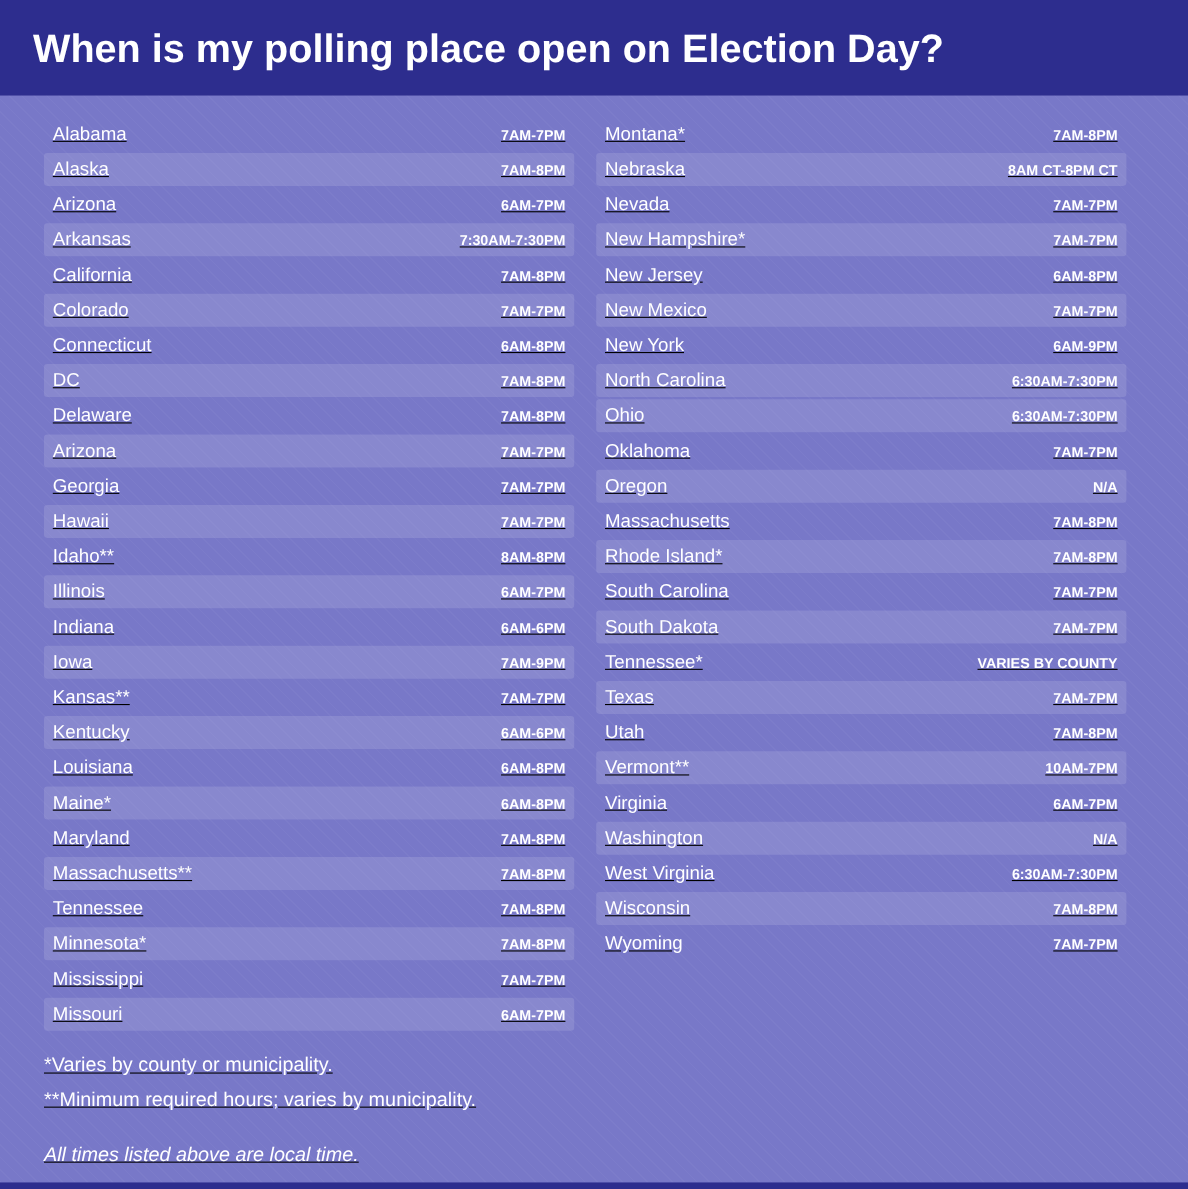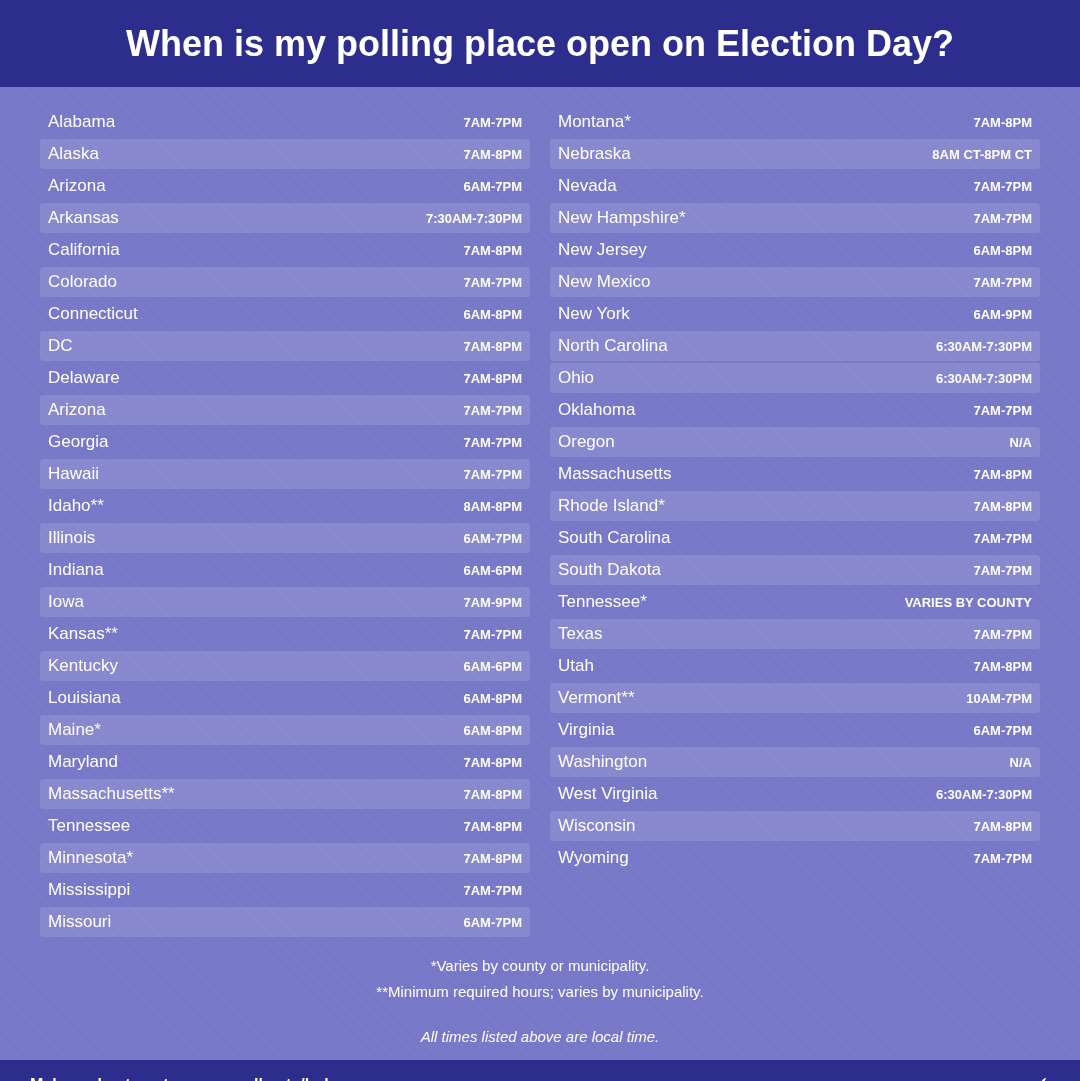--- a/index.html
+++ b/index.html
@@ -7,39 +7,40 @@
       width: 1080px;
       min-height: 1081px;
       font-family: Arial, sans-serif;
       background: #6b6bbd;
       display: flex;
       flex-direction: column;
     }
     .header {
       background: #2d2d8e;
       padding: 22px 30px 22px 30px;
-      text-align: center;
+      text-align: left;
     }
     .header h1 {
       color: white;
       font-size: 36px;
       font-weight: 900;
       line-height: 1.2;
     }
     .main-content {
       flex: 1;
       background: #7878c8;
-      padding: 20px 40px 10px 40px;
+      padding: 20px 56px 10px 40px;
       background-image: repeating-linear-gradient(
         45deg,
         rgba(255,255,255,0.03) 0px,
         rgba(255,255,255,0.03) 1px,
         transparent 1px,
         transparent 8px
       );
+      text-decoration: underline;
     }
     .columns {
       display: flex;
       gap: 20px;
     }
     .column {
       flex: 1;
     }
     .state-row {
       display: flex;
@@ -59,23 +60,22 @@
       font-weight: 400;
     }
     .state-hours {
       color: white;
       font-size: 13px;
       font-weight: 700;
       text-align: right;
     }
     .footnotes {
       margin-top: 14px;
-      text-align: center;
-      color: white;
-      font-size: 15px;
+      color: white;
+      font-size: 18px;
       line-height: 1.7;
     }
     .footnotes .italic {
       font-style: italic;
       margin-top: 20px;
     }
     .footer {
       background: #2d2d8e;
       padding: 12px 30px;
       display: flex;

